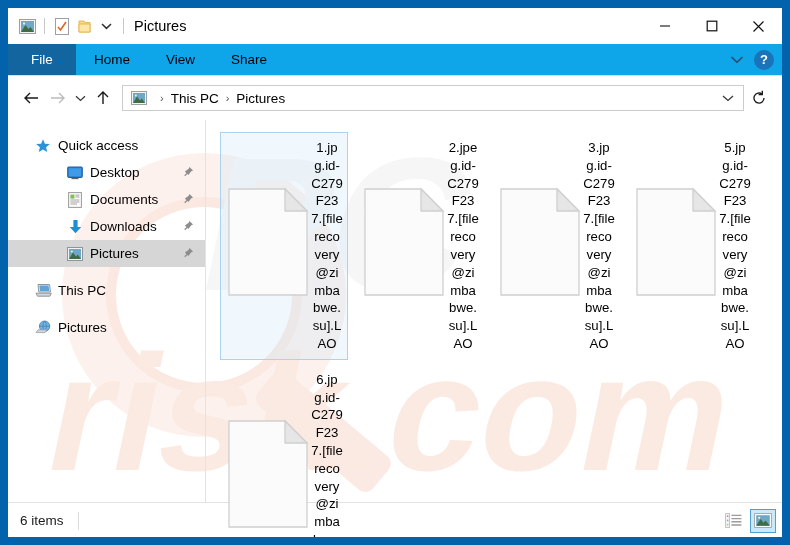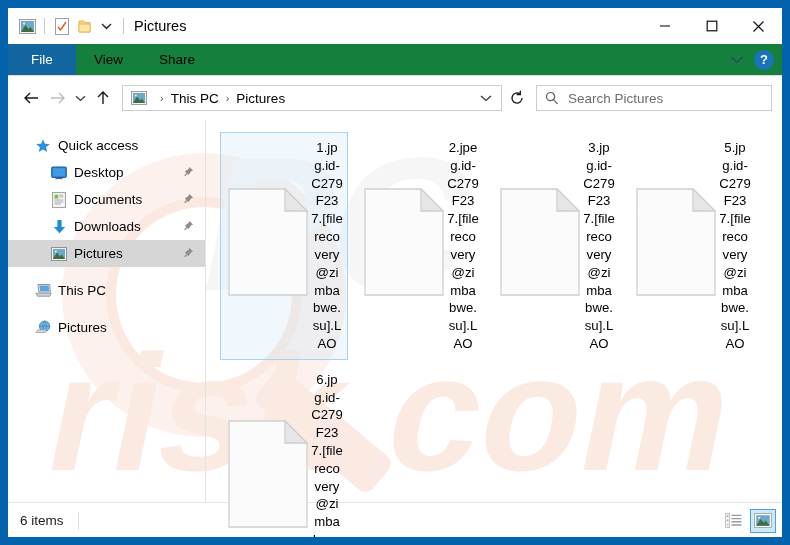--- a/index.html
+++ b/index.html
@@ -77,21 +77,21 @@
     align-items: center;
     justify-content: center;
     background: #ffffff;
   }
   .wc-btn svg { display: block; }
 
   
   #ribbon {
     position: relative;
     height: 31px;
-    background: #15803d;
+    background: #0ea5e9;
     display: flex;
     align-items: stretch;
     border-bottom: 1px solid #dededd;
   }
   #tab-file {
     width: 68px;
     background: #12659f;
     color: #ffffff;
     font-size: 13.5px;
     display: flex;
@@ -235,21 +235,21 @@
   .nav-item {
     height: 27px;
     display: flex;
     align-items: center;
     padding-left: 26px;
     padding-right: 10px;
     box-sizing: border-box;
     position: relative;
     text-align: center;
   }
-  .nav-item.indent { padding-left: 42px; }
+  .nav-item.indent { padding-left: 58px; }
   .nav-item.selected { background: #d6d6d6; }
   .nav-ico {
     width: 18px;
     height: 18px;
     flex: none;
     display: flex;
     align-items: center;
     justify-content: center;
     margin-right: 6px;
   }
@@ -408,20 +408,23 @@
           <svg width="13" height="13" viewBox="0 0 13 13">
             <path d="M1.5 1.5 L11.5 11.5 M11.5 1.5 L1.5 11.5" stroke="#111" stroke-width="1.15"></path>
           </svg>
         </div>
       </div>
     </div>
 
     <div id="ribbon">
       <div id="tab-file">
         <span>File</span>
+      </div>
+      <div class="ribbon-tab">
+        <span>Home</span>
       </div>
       <div class="ribbon-tab">
         <span>View</span>
       </div>
       <div class="ribbon-tab">
         <span>Share</span>
       </div>
 
       <div id="ribbon-right">
         <div style="display:flex;align-items:center;">
@@ -481,29 +484,20 @@
         </span>
       </div>
 
       <div id="refresh-btn">
         <svg width="16" height="16" viewBox="0 0 16 16">
           <path d="M13 8 A5 5 0 1 1 11.2 4.2" stroke="#1a1a1a" stroke-width="1.35" fill="none"></path>
           <path d="M11.3 0.8 L11.3 4.6 L7.6 4.6" stroke="#1a1a1a" stroke-width="1.35" fill="none"></path>
         </svg>
       </div>
 
-      <div id="search-box">
-        <span style="display:flex;align-items:center;">
-          <svg width="14" height="14" viewBox="0 0 14 14">
-            <circle cx="5.6" cy="5.6" r="4.1" fill="none" stroke="#5d5d5d" stroke-width="1.2"></circle>
-            <path d="M8.7 8.9 L12.6 12.9" stroke="#5d5d5d" stroke-width="1.2"></path>
-          </svg>
-        </span>
-        <span id="search-placeholder">Search Pictures</span>
-      </div>
     </div>
 
     <div id="body-area">
 
       <svg id="watermark" viewBox="0 0 774 430" preserveAspectRatio="none">
         <circle cx="196" cy="215" r="142" fill="#fdf1ed"></circle>
         <circle cx="196" cy="215" r="98" fill="#fbe8e1"></circle>
         <circle cx="196" cy="215" r="88" fill="#ffffff"></circle>
         <rect x="272" y="286" width="150" height="44" rx="10" fill="#fbeae3" transform="rotate(40 272 286)"></rect>
         <g fill="#fbeae2" transform="skewX(-12)">

